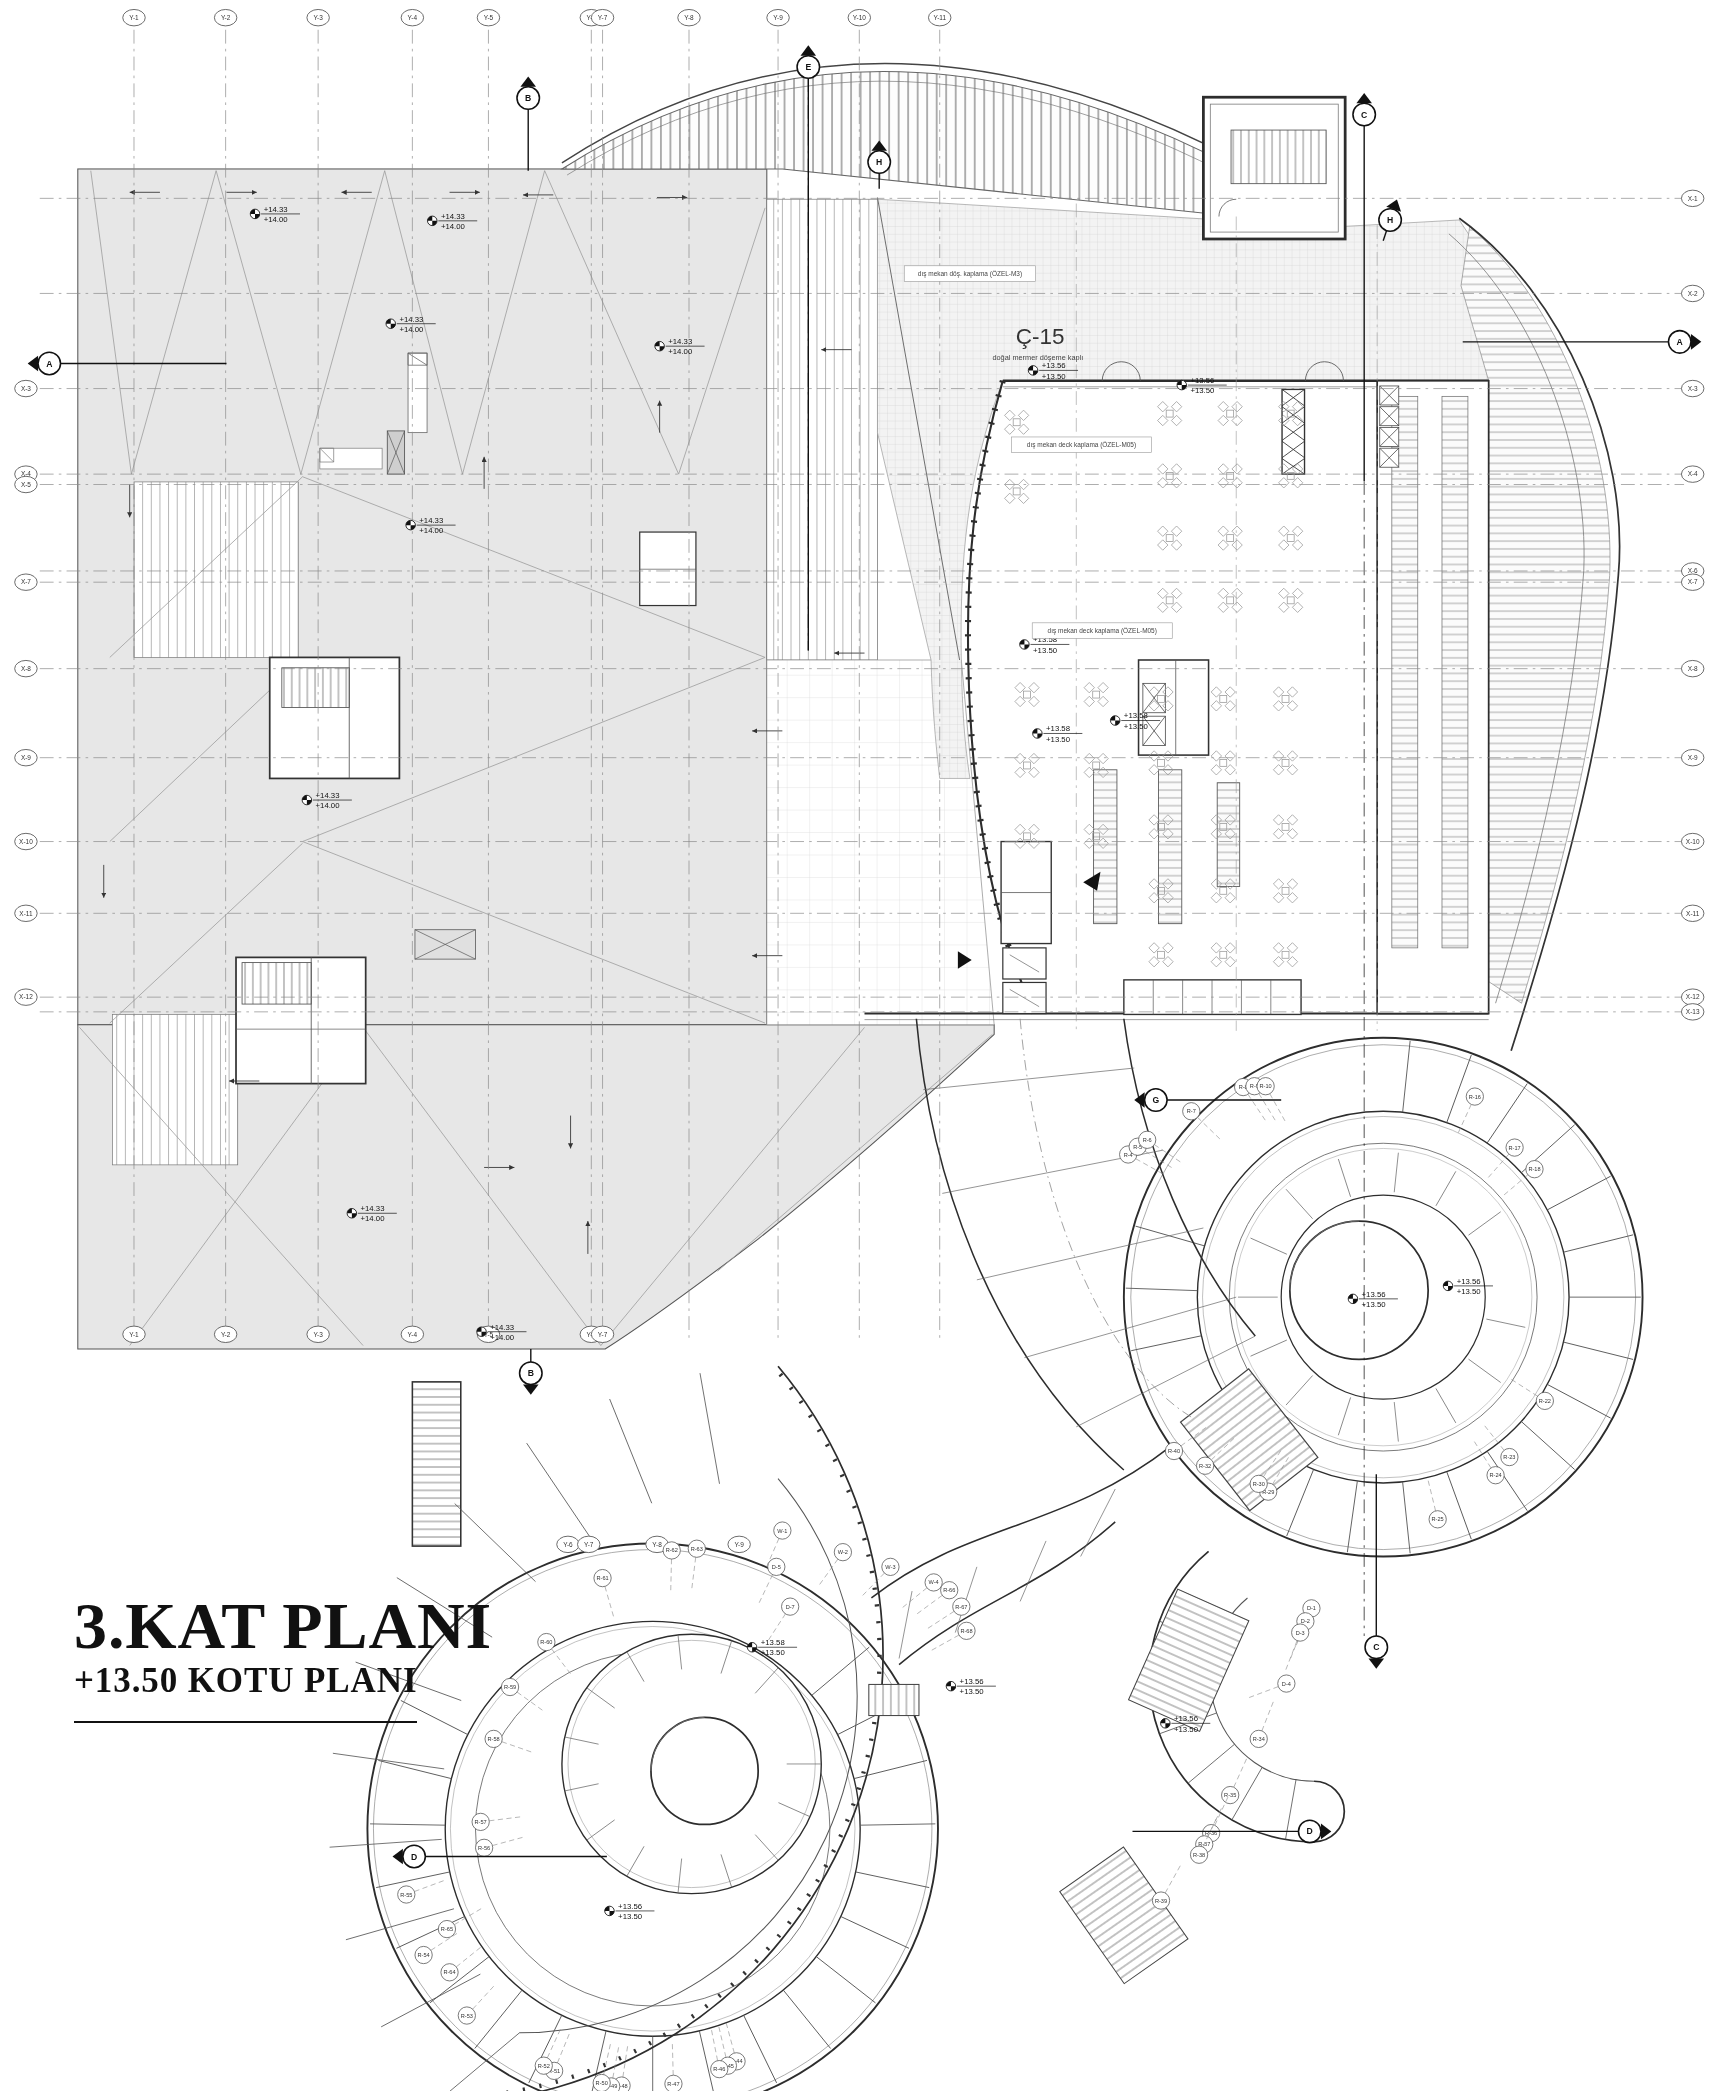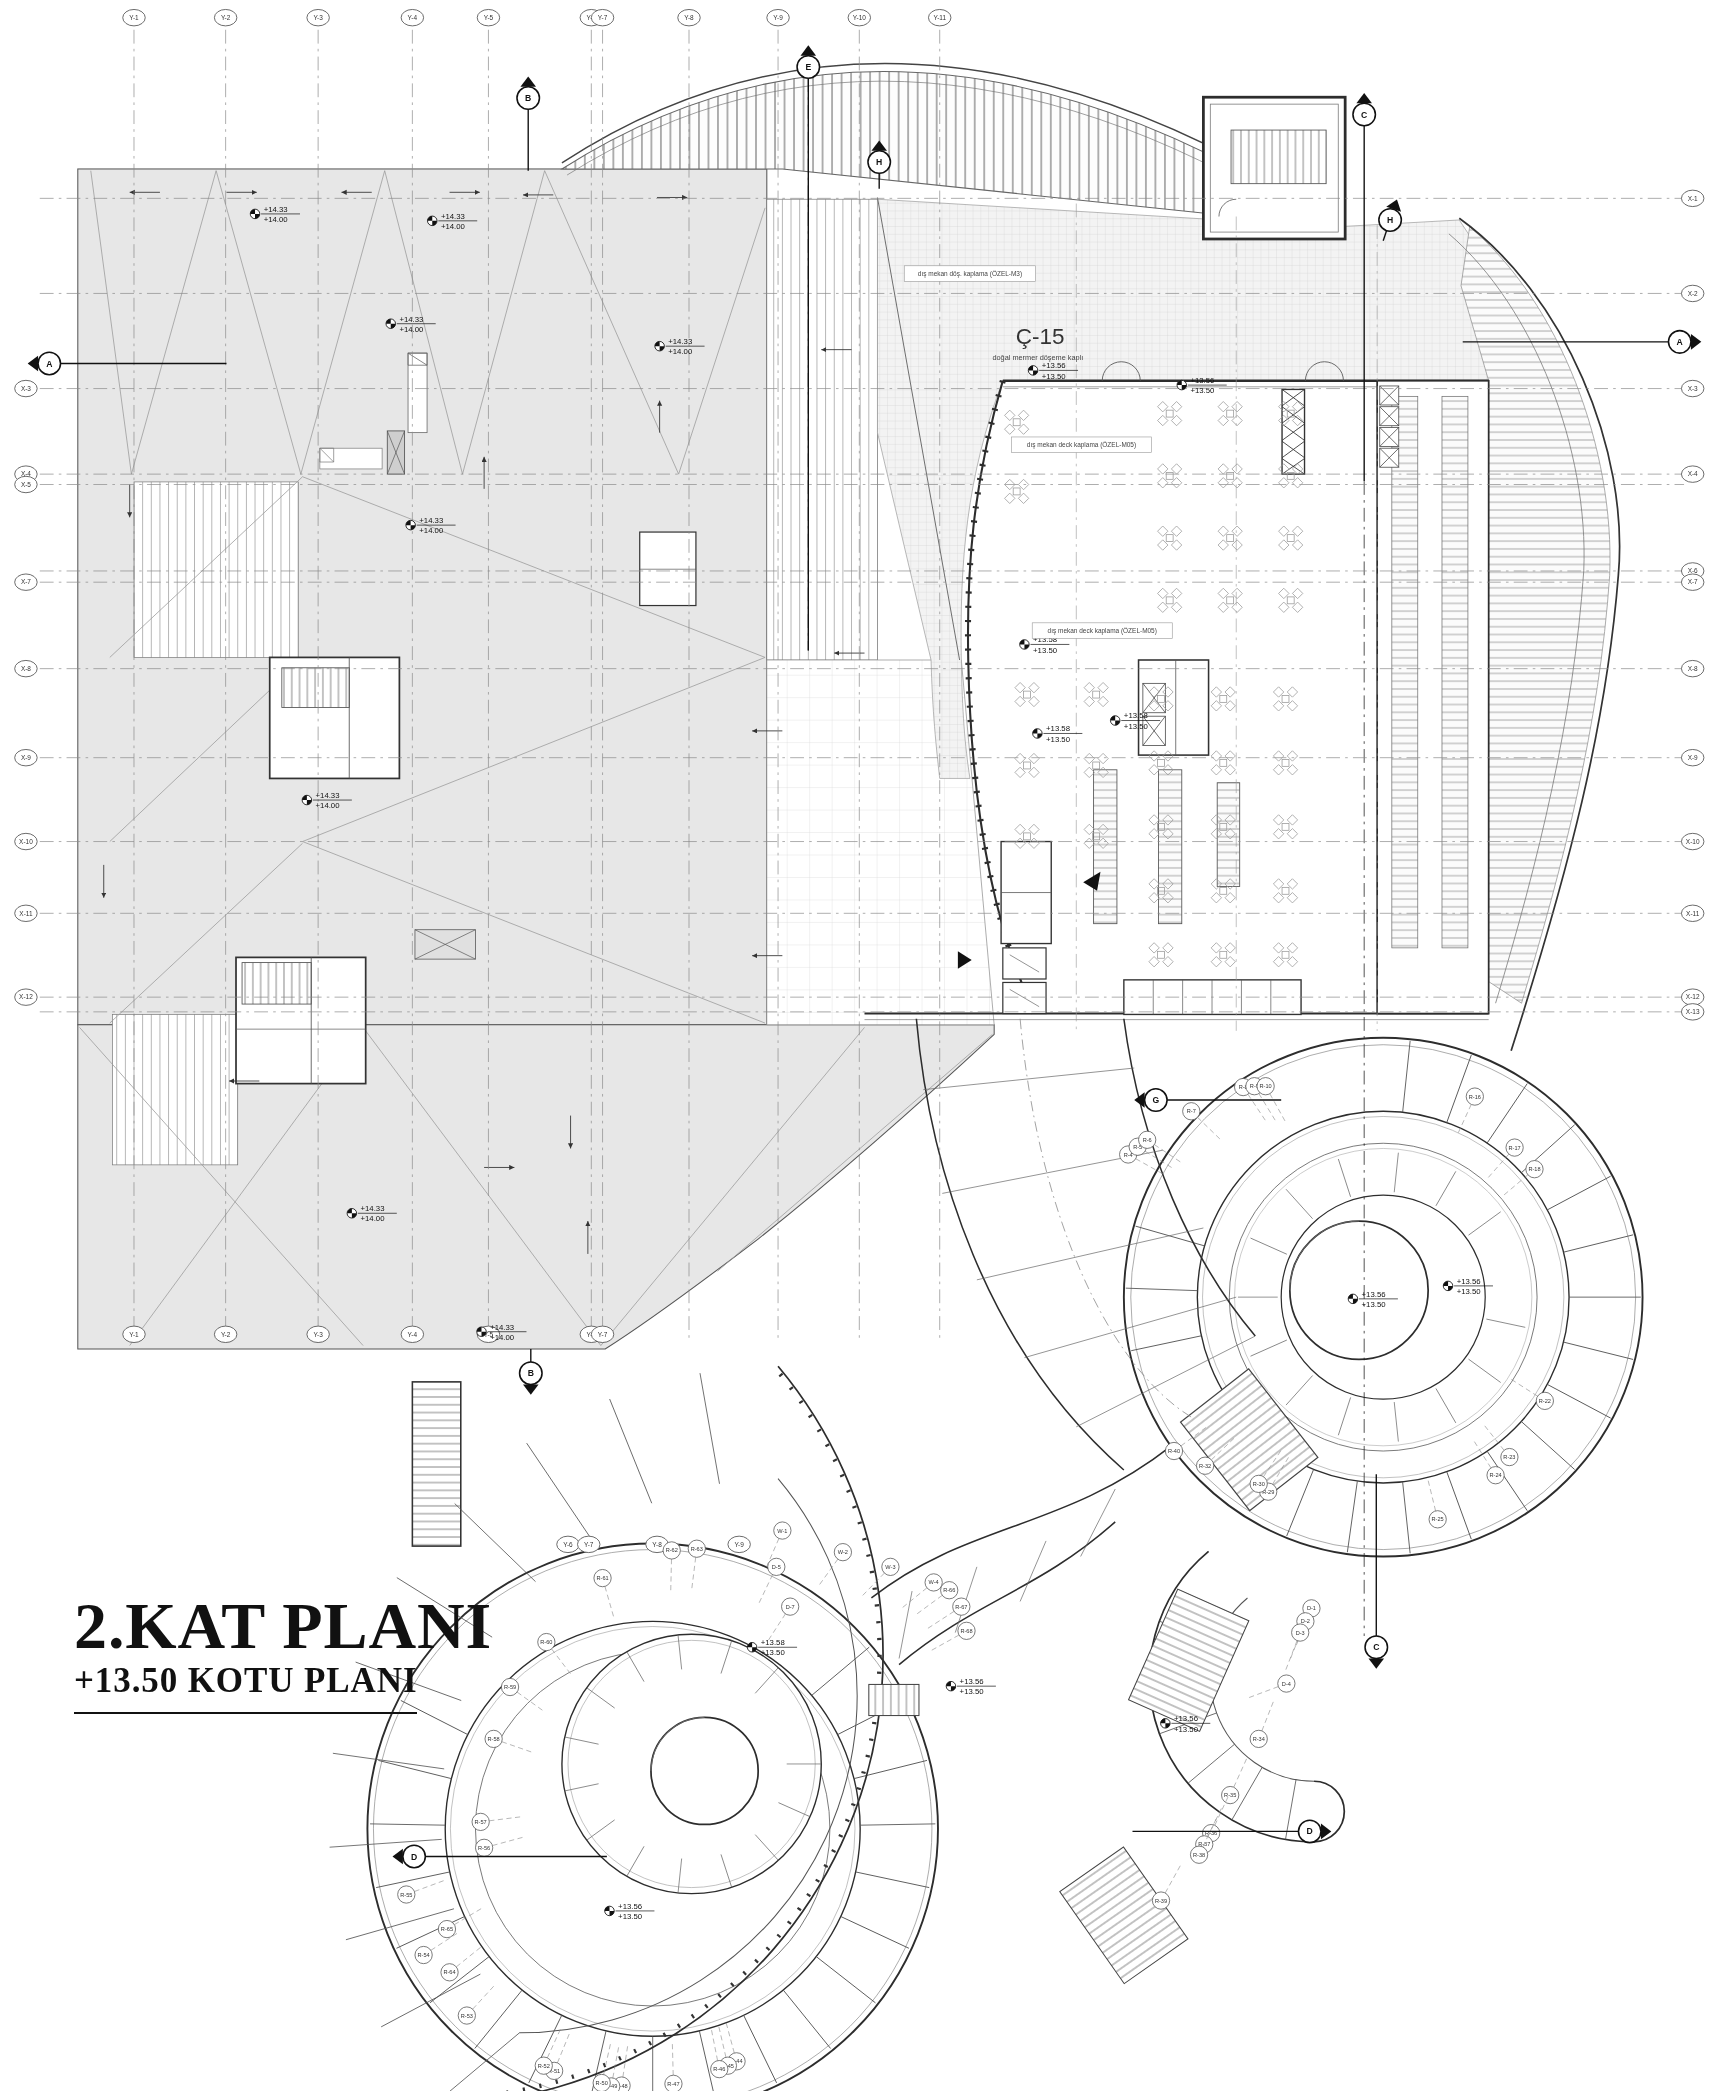--- a/index.html
+++ b/index.html
@@ -1,21 +1,21 @@
 <!DOCTYPE html>
 <html style="font-size:14px"><head>
 <meta charset="utf-8">
 <style>
   html,body{margin:0;padding:0;background:#fff;}
   body{width:1729px;height:2092px;position:relative;font-family:"Liberation Sans",sans-serif;}
   #sheet{position:absolute;left:0;top:0;width:1729px;height:2092px;}
   svg{position:absolute;left:0;top:0;}
   .title-block{position:absolute;left:74px;top:1593px;color:#111;}
   .title-main{font-family:"Liberation Serif",serif;font-size:66px;font-weight:bold;letter-spacing:0.9px;line-height:1.0;}
-  .title-sub{font-family:"Liberation Serif",serif;font-size:35px;font-weight:bold;letter-spacing:0.9px;display:inline-block;border-bottom:2.6px solid #111;padding-bottom:11px;margin-top:1.7px;}
+  .title-sub{font-family:"Liberation Serif",serif;font-size:35px;font-weight:bold;letter-spacing:0.9px;display:inline-block;border-bottom:2.6px solid #111;padding-bottom:20px;margin-top:1.7px;}
   text{font-family:"Liberation Sans",sans-serif;}
 </style>
 </head>
 <body>
 
 <div id="sheet">
 
 <svg id="plan" viewBox="0 0 2000 2419" width="1729" height="2092">
   <defs>
     <pattern id="pat-check" width="9" height="9" patternUnits="userSpaceOnUse">
@@ -1147,18 +1147,18 @@
           <rect x="1194" y="720" width="162" height="18" fill="#fff" stroke="#999" stroke-width="0.7"></rect>
           <text x="1275" y="732" font-size="7.5" fill="#444" text-anchor="middle">dış mekan deck kaplama (ÖZEL-M05)</text>
         </g>
       </g>
 
   <text x="1175" y="398" font-size="26" fill="#333">Ç-15</text>
   <text x="1148" y="416" font-size="8.5" fill="#444">doğal mermer döşeme kaplı</text>
 </svg>
 
 <div class="title-block">
-  <div class="title-main">2.KAT PLANI</div>
+  <div class="title-main">3.KAT PLANI</div>
   <div><span class="title-sub">+13.50 KOTU PLANI</span></div>
 </div>
 
 </div>
 
 
 </body></html>

